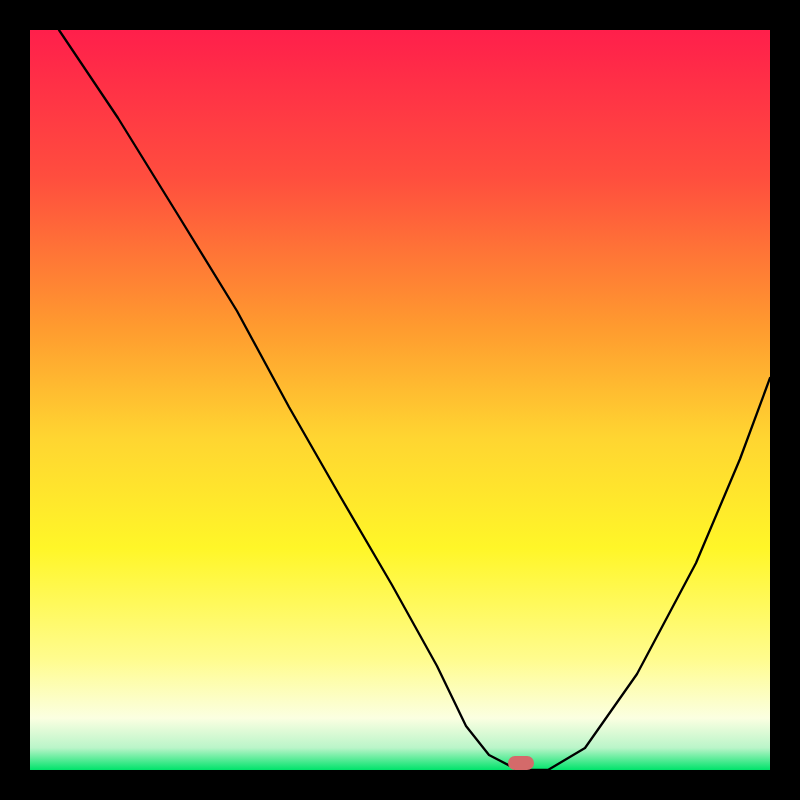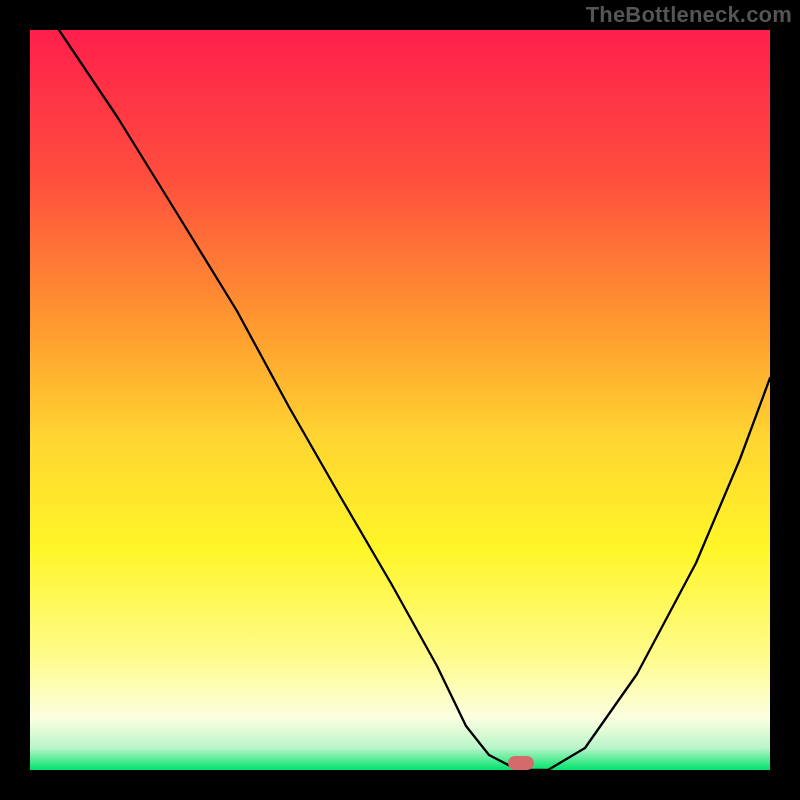--- a/index.html
+++ b/index.html
@@ -49,21 +49,20 @@
     stroke-width: 2.3;
     stroke-linejoin: round;
     stroke-linecap: round;
   }
 </style>
 </head>
 <body>
 
 <div class="frame">
 
-  <div class="watermark">TheBottleneck.com</div>
 
   <div class="plot">
     <svg viewBox="0 0 740 740">
       <defs>
         <linearGradient id="bg" x1="0" y1="0" x2="0" y2="1">
           <stop offset="0%" stop-color="#ff1f4b"></stop>
           <stop offset="20%" stop-color="#ff4e3e"></stop>
           <stop offset="40%" stop-color="#ff9a2f"></stop>
           <stop offset="55%" stop-color="#ffd531"></stop>
           <stop offset="70%" stop-color="#fff628"></stop>

